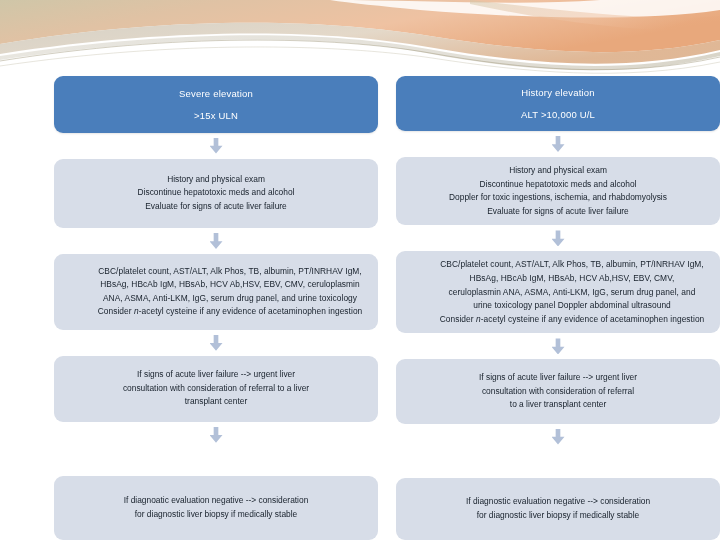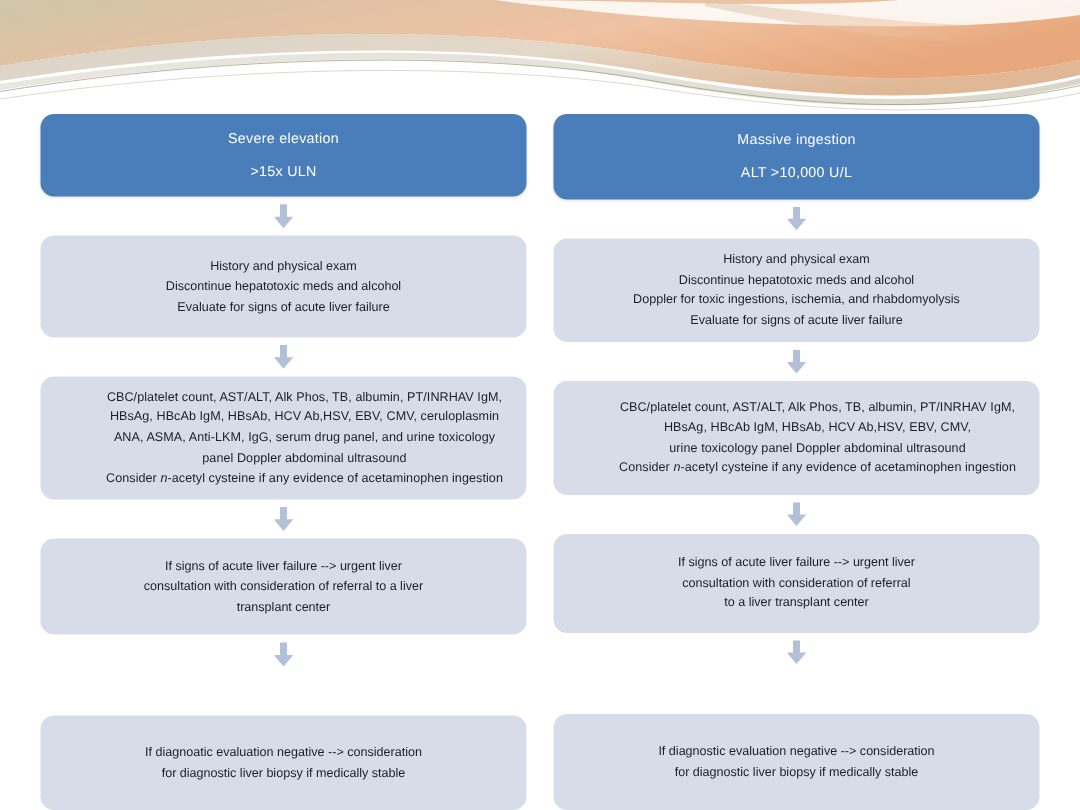--- a/index.html
+++ b/index.html
@@ -28,21 +28,21 @@
   #banner svg { display: block; }
 
   
   #flow {
     position: absolute;
     top: 76px;
     left: 0;
     width: 720px;
     height: 464px;
     display: flex;
-    justify-content: center;
+    justify-content: flex-end;
     gap: 18px;
   }
 
   .column {
     width: 324px;
     display: flex;
     flex-direction: column;
     align-items: center;
   }
 
@@ -153,21 +153,20 @@
       <span class="line">Discontinue hepatotoxic meds and alcohol</span>
       <span class="line">Evaluate for signs of acute liver failure</span>
     </div>
 
     <div class="arrow"></div>
 
     <div class="node step row-h3 nowrap-box">
       <span class="line">CBC/platelet count, AST/ALT, Alk Phos, TB, albumin, PT/INRHAV IgM,</span>
       <span class="line">HBsAg, HBcAb IgM, HBsAb, HCV Ab,HSV, EBV, CMV, ceruloplasmin</span>
       <span class="line">ANA, ASMA, Anti-LKM, IgG, serum drug panel, and urine toxicology</span>
-      <span class="line">panel Doppler abdominal ultrasound</span>
       <span class="line"><span>Consider </span><em>n</em><span>-acetyl cysteine if any evidence of acetaminophen ingestion</span></span>
     </div>
 
     <div class="arrow"></div>
 
     <div class="node step row-h4">
       <span class="line">If signs of acute liver failure --&gt; urgent liver</span>
       <span class="line">consultation with consideration of referral to a liver</span>
       <span class="line">transplant center</span>
     </div>
@@ -177,38 +176,39 @@
     <div class="node step row-h5">
       <span class="line">If diagnoatic evaluation negative --&gt; consideration</span>
       <span class="line">for diagnostic liver biopsy if medically stable</span>
     </div>
 
   </div>
 
   <div class="column">
 
     <div class="node header row-h1">
-      <span class="line">Massive ingestion</span>
+      <span class="line">History elevation</span>
       <span class="line">ALT &gt;10,000 U/L</span>
     </div>
 
     <div class="arrow"></div>
 
     <div class="node step row-h2">
       <span class="line">History and physical exam</span>
       <span class="line">Discontinue hepatotoxic meds and alcohol</span>
       <span class="line">Doppler for toxic ingestions, ischemia, and rhabdomyolysis</span>
       <span class="line">Evaluate for signs of acute liver failure</span>
     </div>
 
     <div class="arrow"></div>
 
     <div class="node step row-h3 nowrap-box">
       <span class="line">CBC/platelet count, AST/ALT, Alk Phos, TB, albumin, PT/INRHAV IgM,</span>
       <span class="line">HBsAg, HBcAb IgM, HBsAb, HCV Ab,HSV, EBV, CMV,</span>
+      <span class="line">ceruloplasmin ANA, ASMA, Anti-LKM, IgG, serum drug panel, and</span>
       <span class="line">urine toxicology panel Doppler abdominal ultrasound</span>
       <span class="line"><span>Consider </span><em>n</em><span>-acetyl cysteine if any evidence of acetaminophen ingestion</span></span>
     </div>
 
     <div class="arrow"></div>
 
     <div class="node step row-h4">
       <span class="line">If signs of acute liver failure --&gt; urgent liver</span>
       <span class="line">consultation with consideration of referral</span>
       <span class="line">to a liver transplant center</span>

